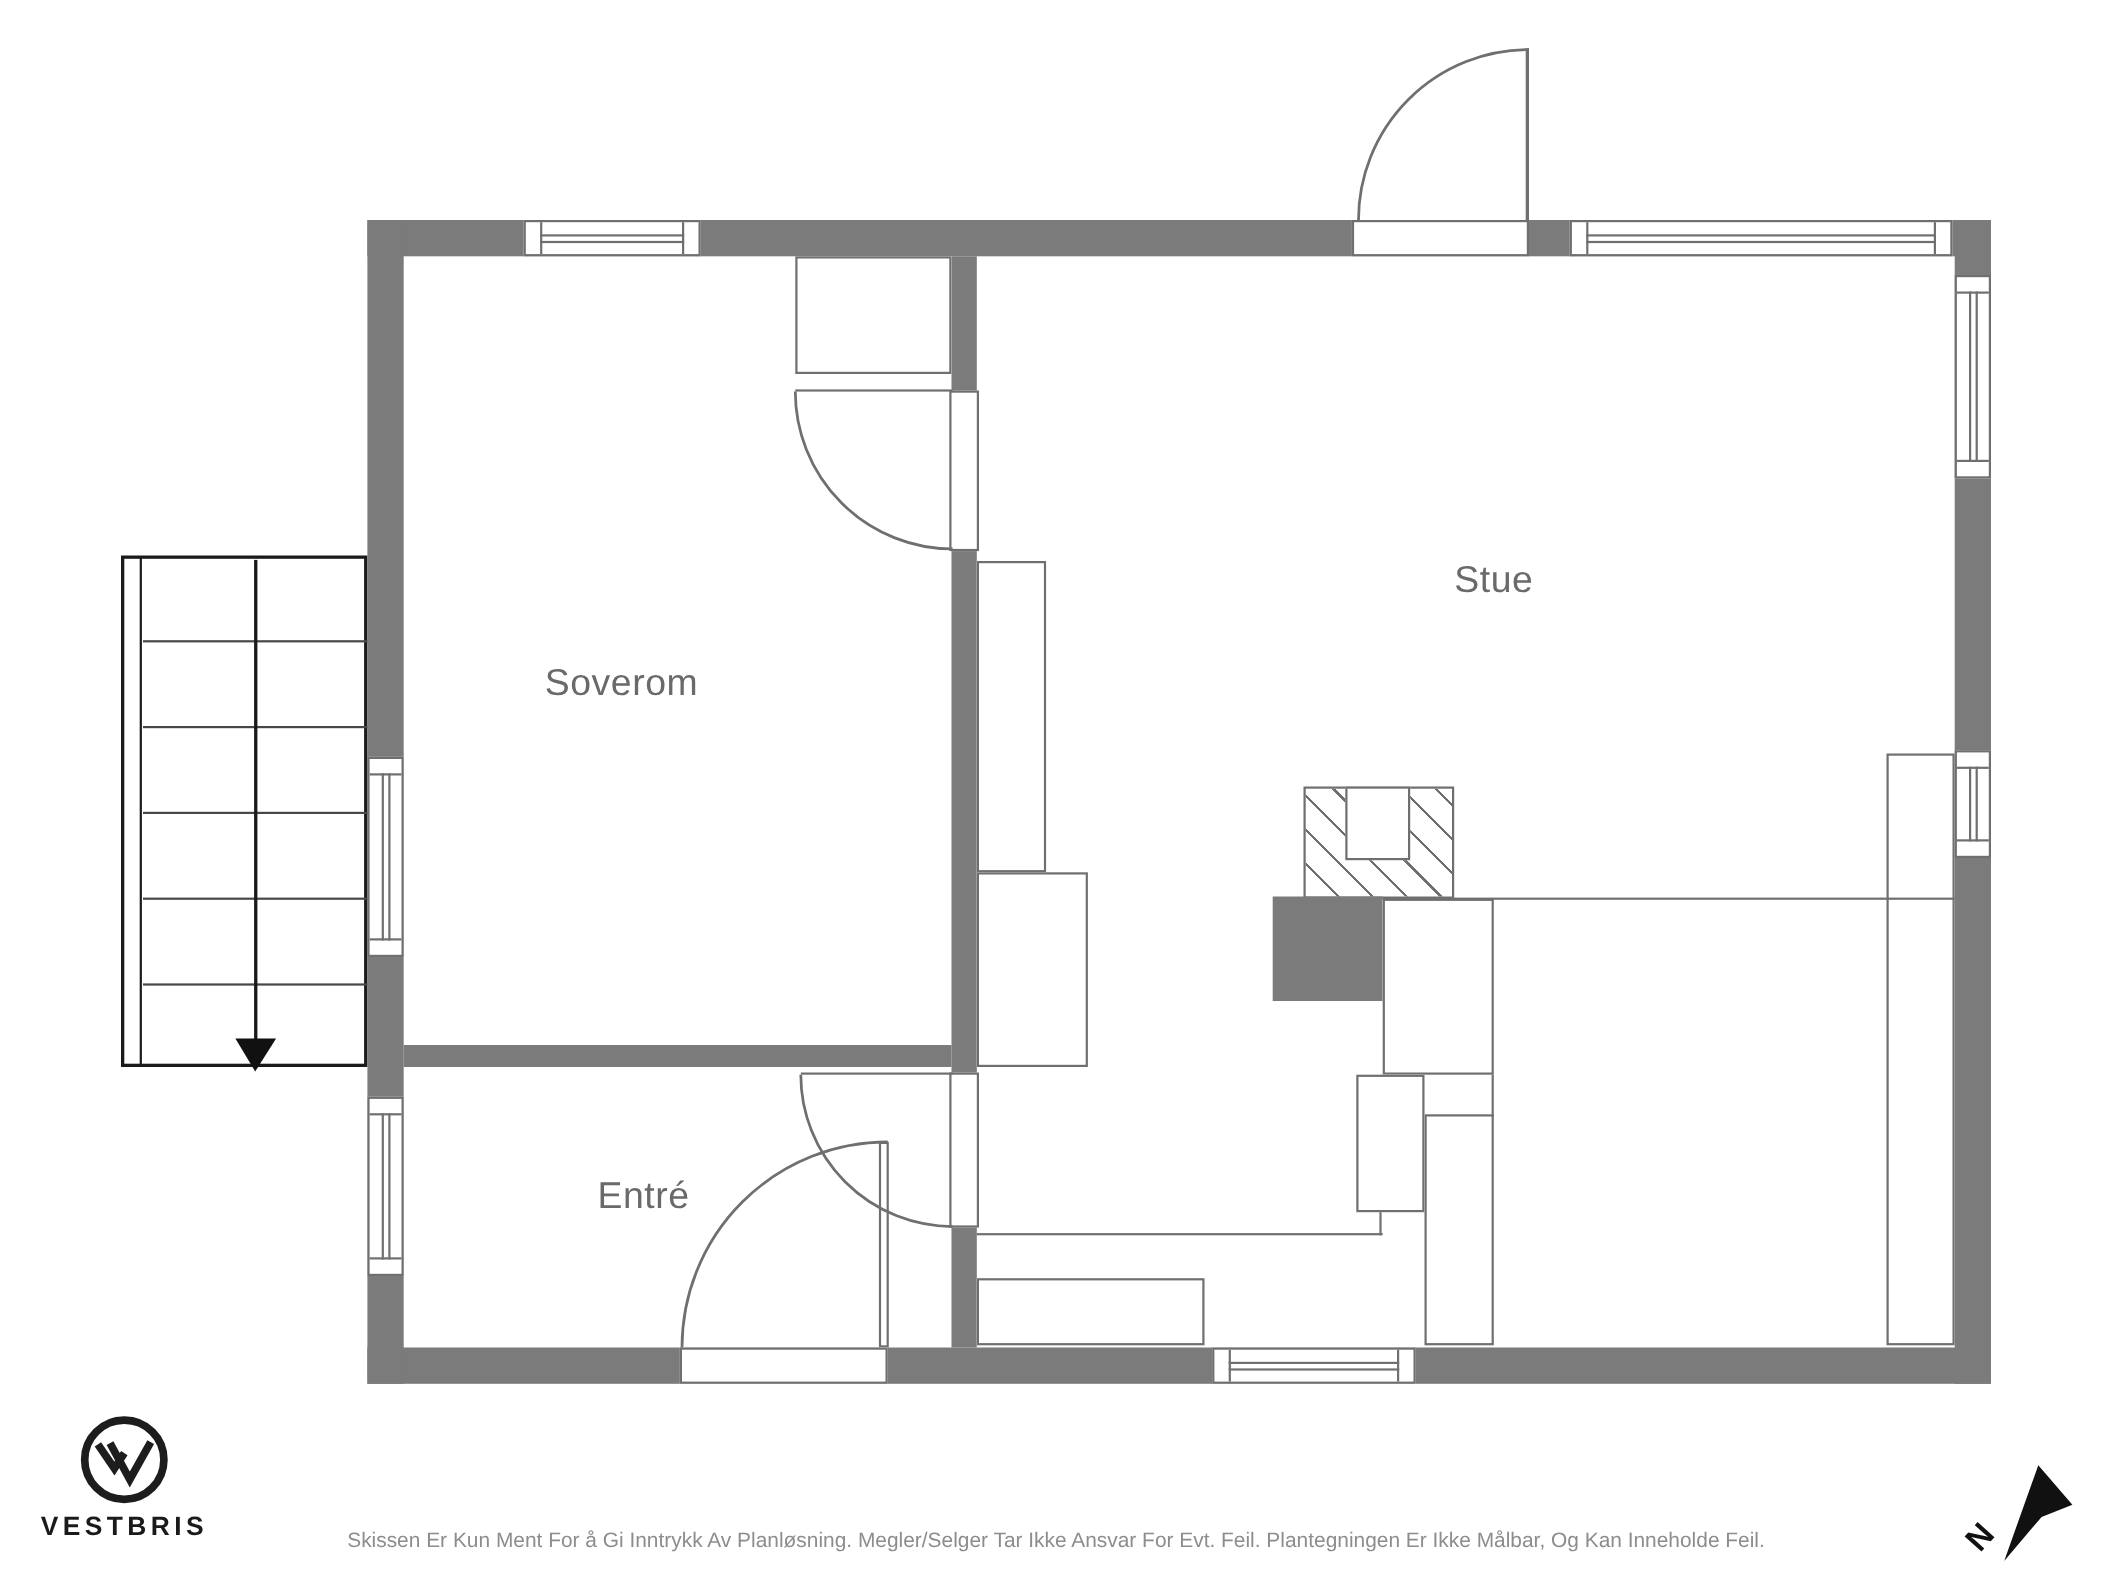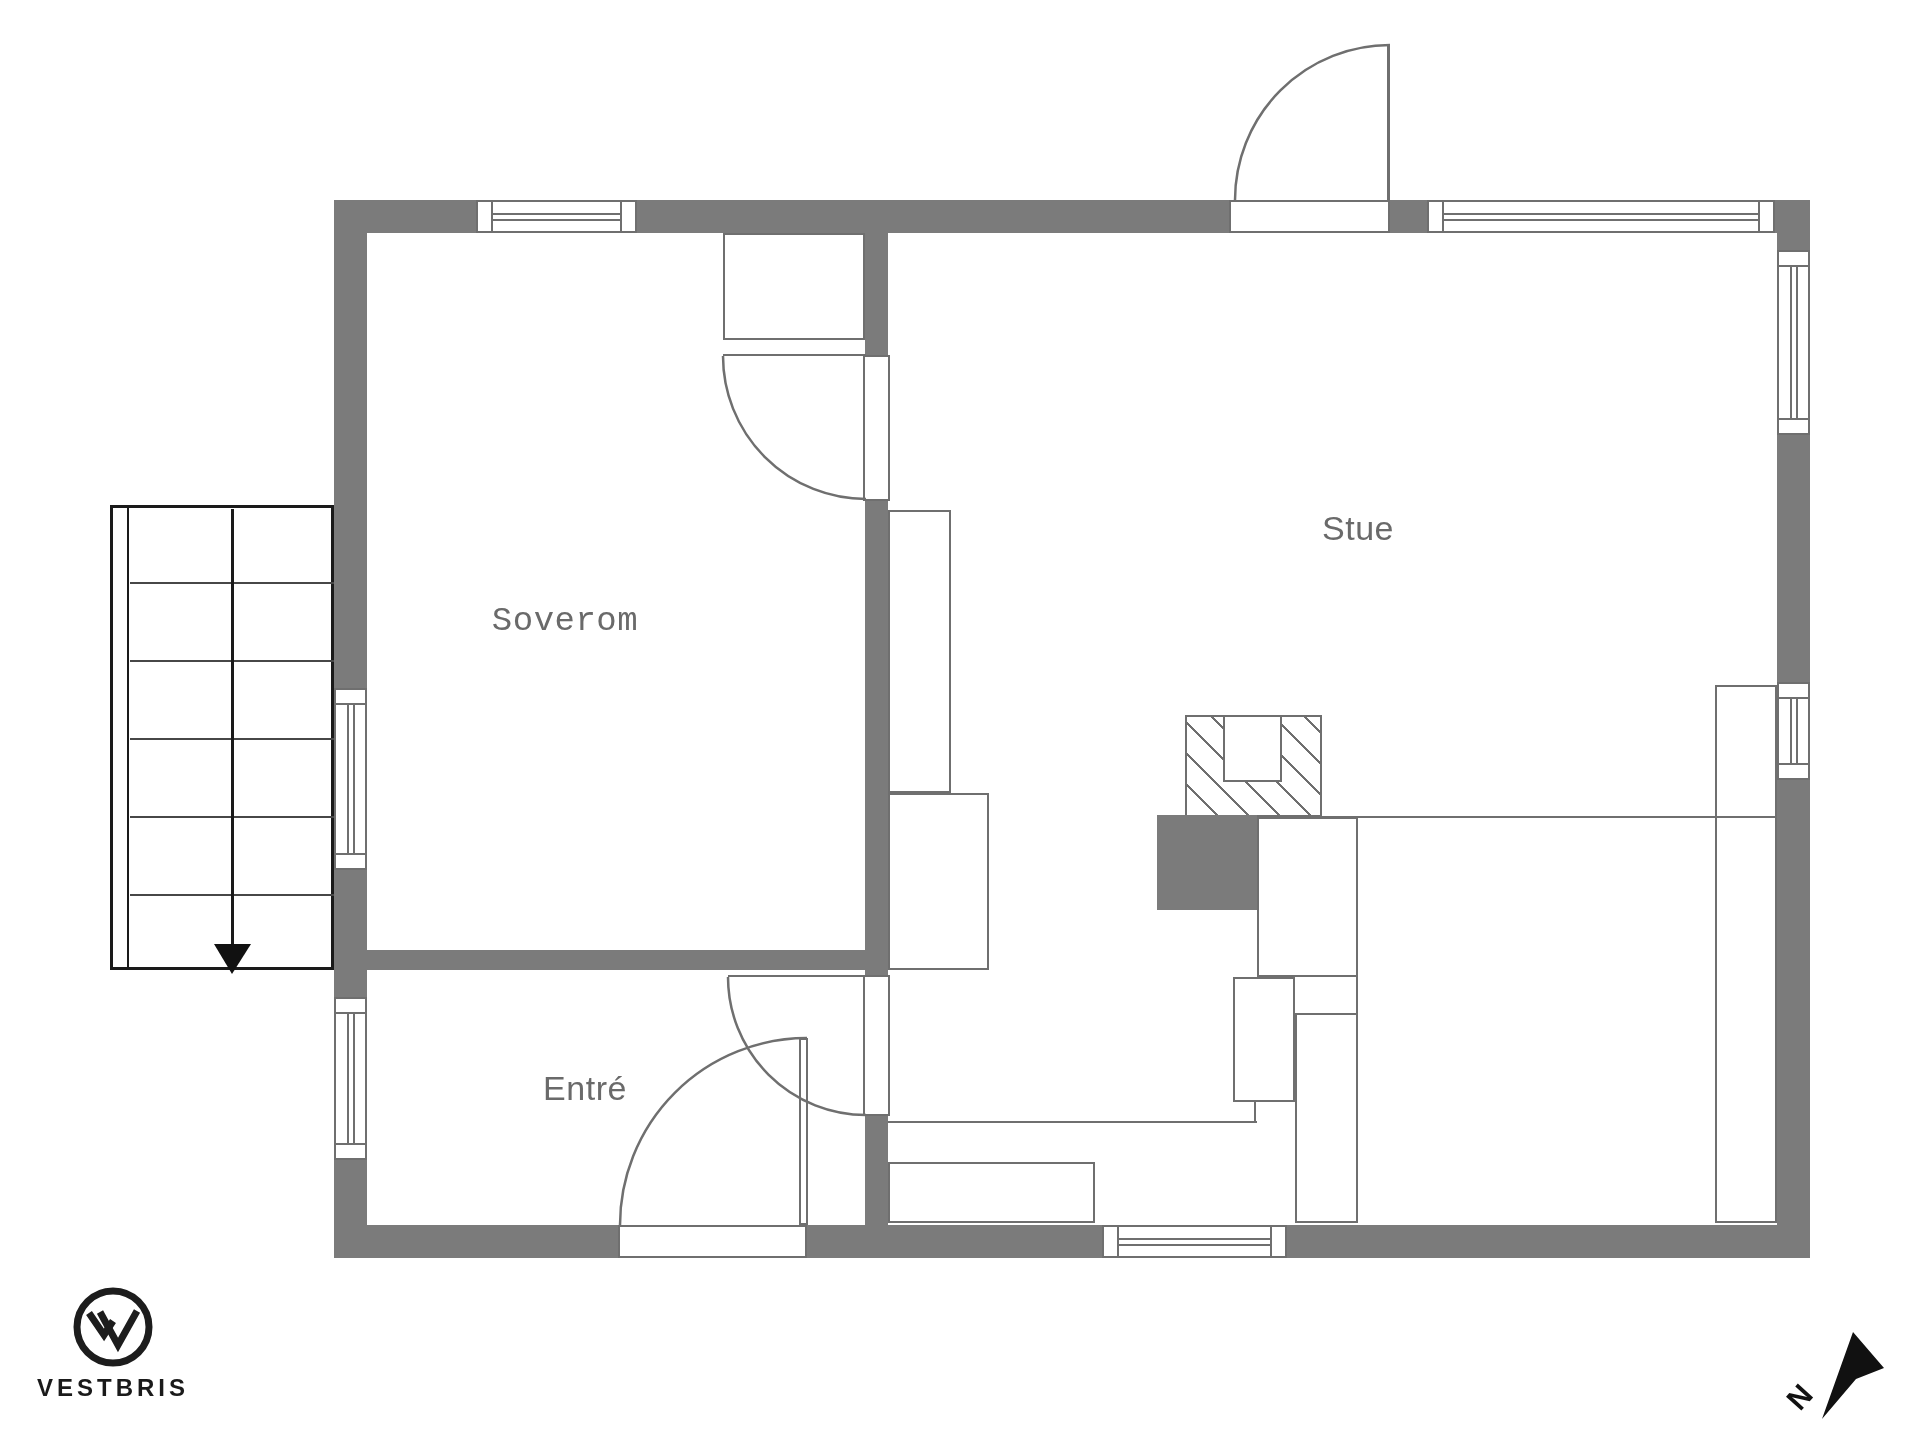--- a/index.html
+++ b/index.html
@@ -124,21 +124,21 @@
 
   <div class="stairs" style="left:110px;top:505px;width:224px;height:465px;"></div>
   <div class="ink-line" style="left:127px;top:507px;width:2px;height:461px;"></div>
   <div class="tread" style="left:130px;top:582px;width:204px;"></div>
   <div class="tread" style="left:130px;top:660px;width:204px;"></div>
   <div class="tread" style="left:130px;top:738px;width:204px;"></div>
   <div class="tread" style="left:130px;top:816px;width:204px;"></div>
   <div class="tread" style="left:130px;top:894px;width:204px;"></div>
   <div class="ink-line" style="left:231px;top:509px;width:3px;height:438px;"></div>
 
-  <div class="room-label" style="left:565px;top:621px;font-family:Liberation Mono, monospace;">Soverom</div>
+  <div class="room-label" style="left:565px;top:621px;">Soverom</div>
   <div class="room-label" style="left:1358px;top:528px;">Stue</div>
   <div class="room-label" style="left:585px;top:1088px;">Entré</div>
 
   <svg class="overlay" width="1920" height="1440" viewBox="0 0 1920 1440">
 
     <path d="M 1235 200 A 155 155 0 0 1 1390 45" fill="none" stroke="#6f6f6f" stroke-width="2.5"></path>
     <path d="M 723 356 A 143 143 0 0 0 866 499" fill="none" stroke="#6f6f6f" stroke-width="2.5"></path>
     <path d="M 728 977 A 138 138 0 0 0 866 1115" fill="none" stroke="#6f6f6f" stroke-width="2.5"></path>
     <path d="M 620 1225 A 187 187 0 0 1 807 1038" fill="none" stroke="#6f6f6f" stroke-width="2.5"></path>
 
@@ -146,14 +146,15 @@
 
     <polygon points="1853,1332 1884,1368 1856,1379 1822,1419" fill="#111"></polygon>
     <text transform="translate(1800 1412) rotate(-48)" font-family="Liberation Sans, sans-serif" font-size="30" font-weight="bold" fill="#111">N</text>
 
     <circle cx="113" cy="1327" r="36" fill="none" stroke="#1d1d1d" stroke-width="7"></circle>
     <path d="M 89 1313 L 104 1335 L 113 1321" fill="none" stroke="#1d1d1d" stroke-width="7"></path>
     <path d="M 100 1312 L 118 1345 L 137 1311" fill="none" stroke="#1d1d1d" stroke-width="7"></path>
   </svg>
 
   <div class="logo-text">VESTBRIS</div>
+  <div class="disclaimer">Skissen Er Kun Ment For å Gi Inntrykk Av Planløsning. Megler/Selger Tar Ikke Ansvar For Evt. Feil. Plantegningen Er Ikke Målbar, Og Kan Inneholde Feil.</div>
 
 </div>
 
 </body></html>

